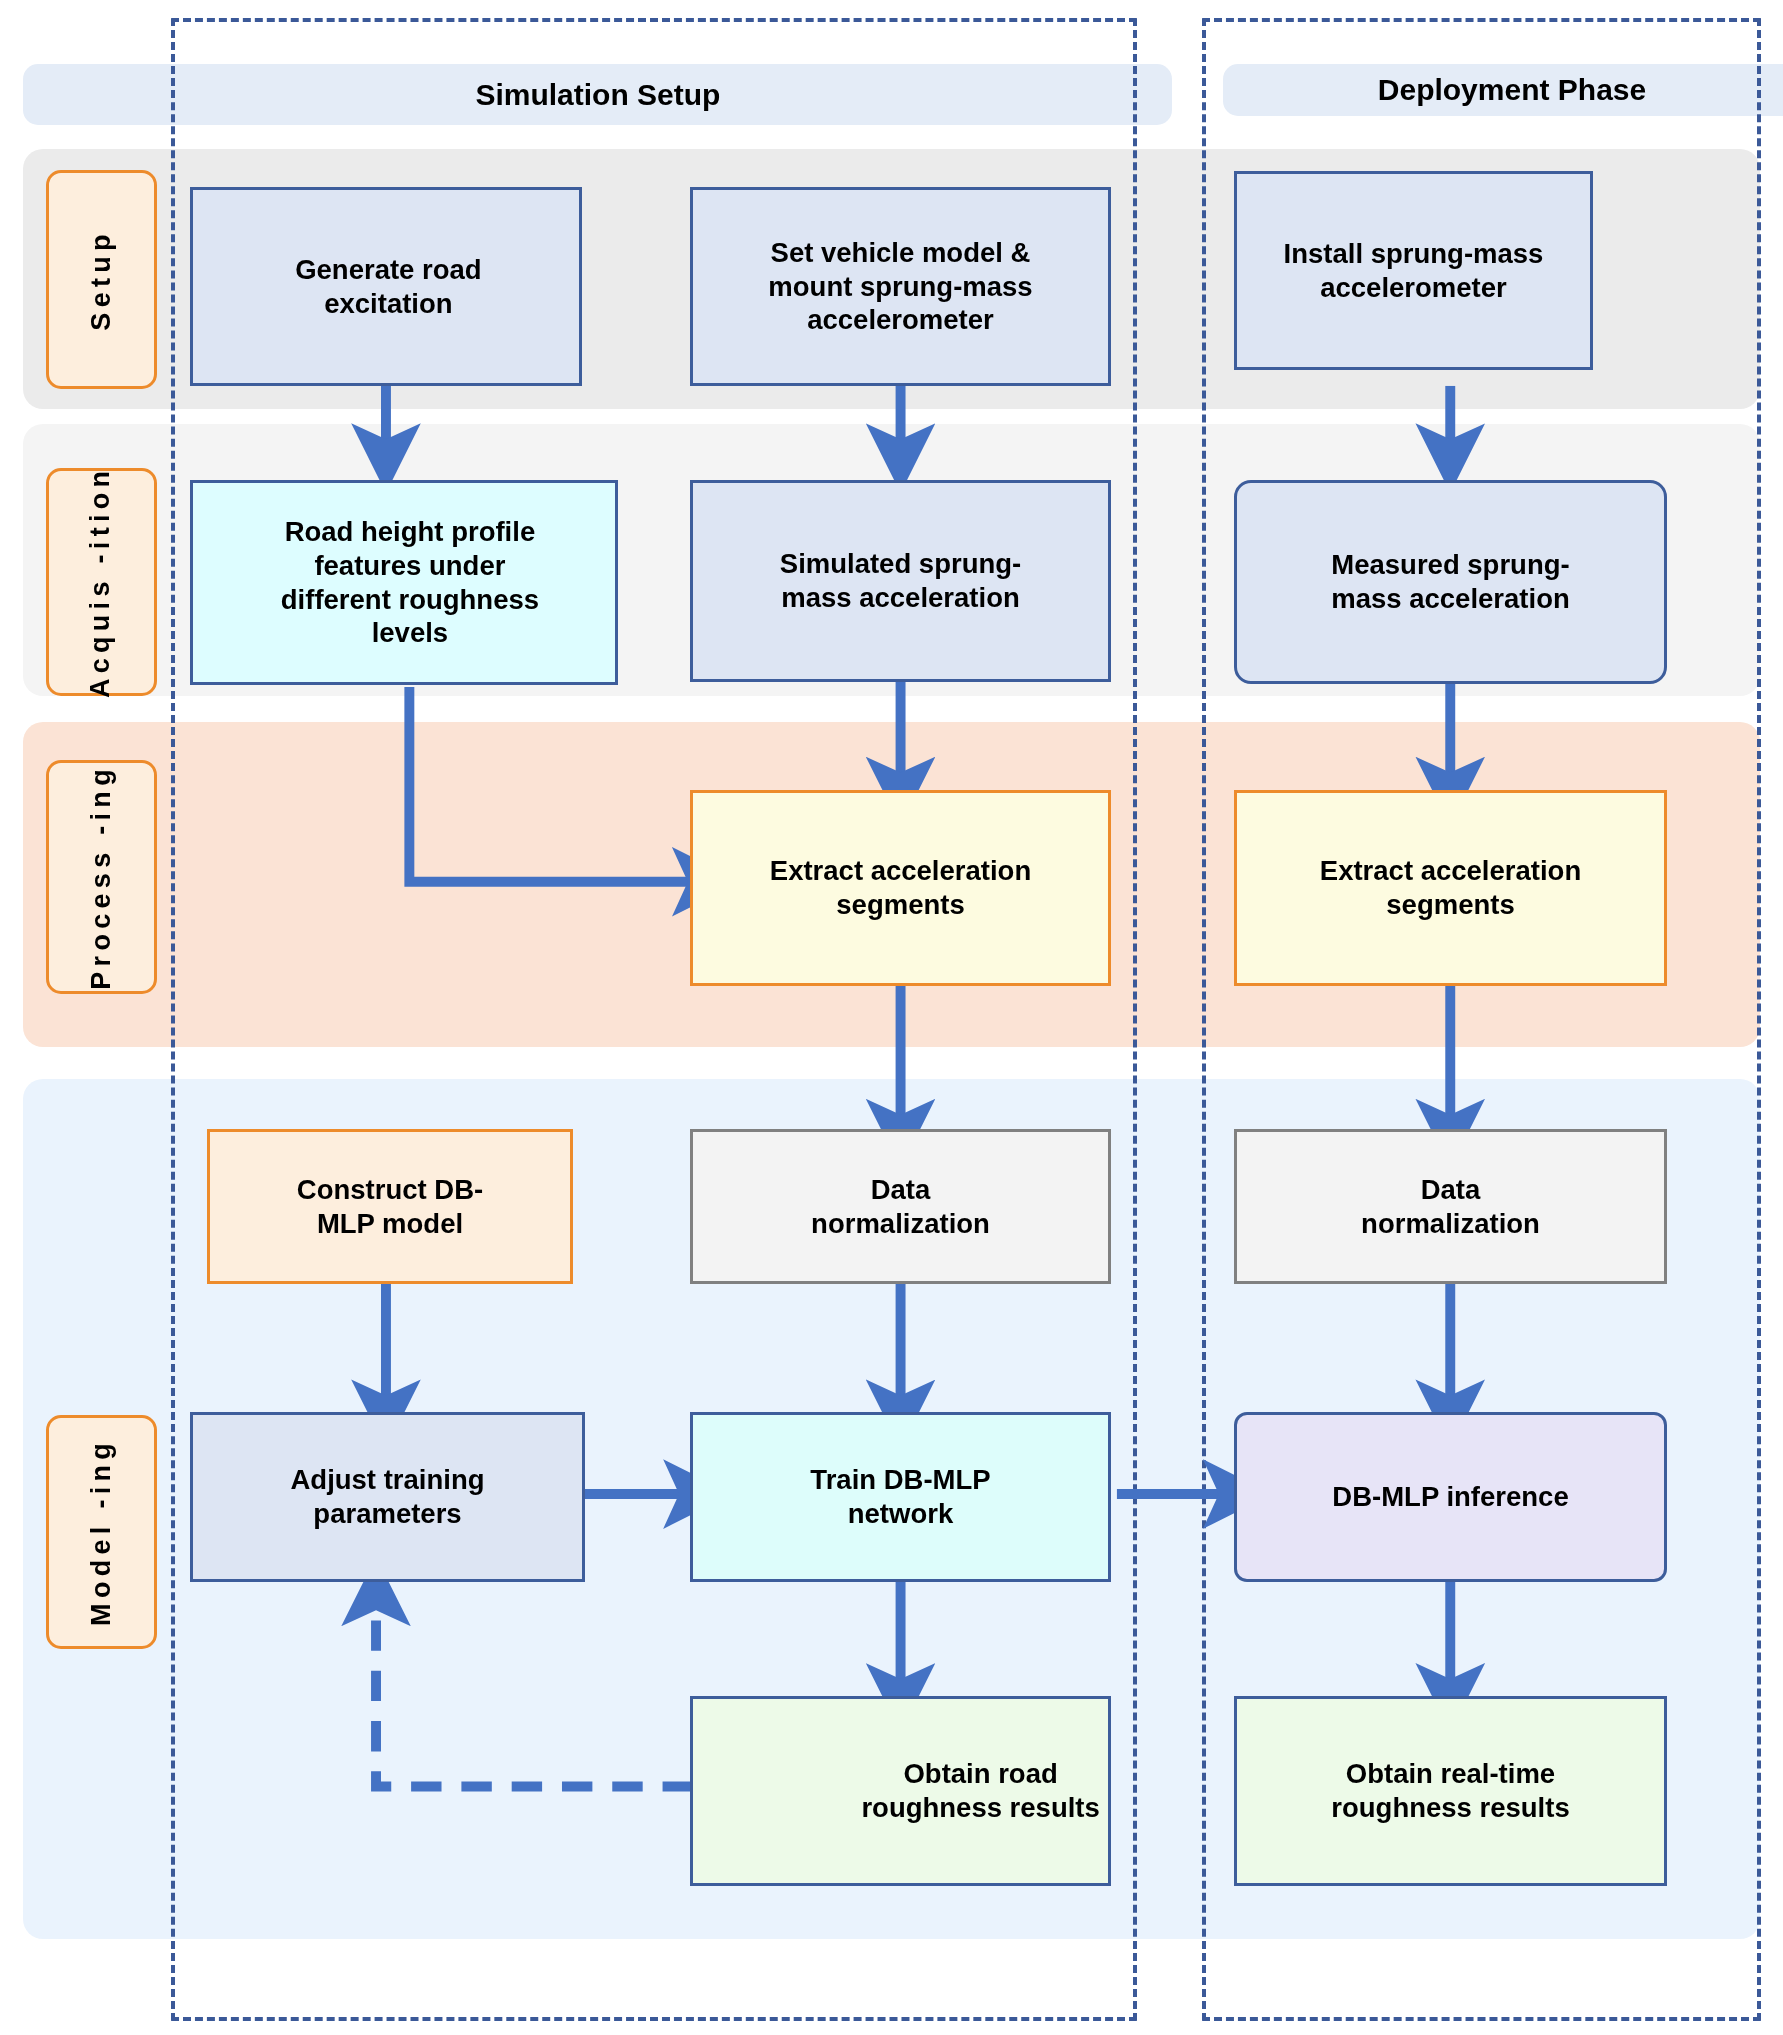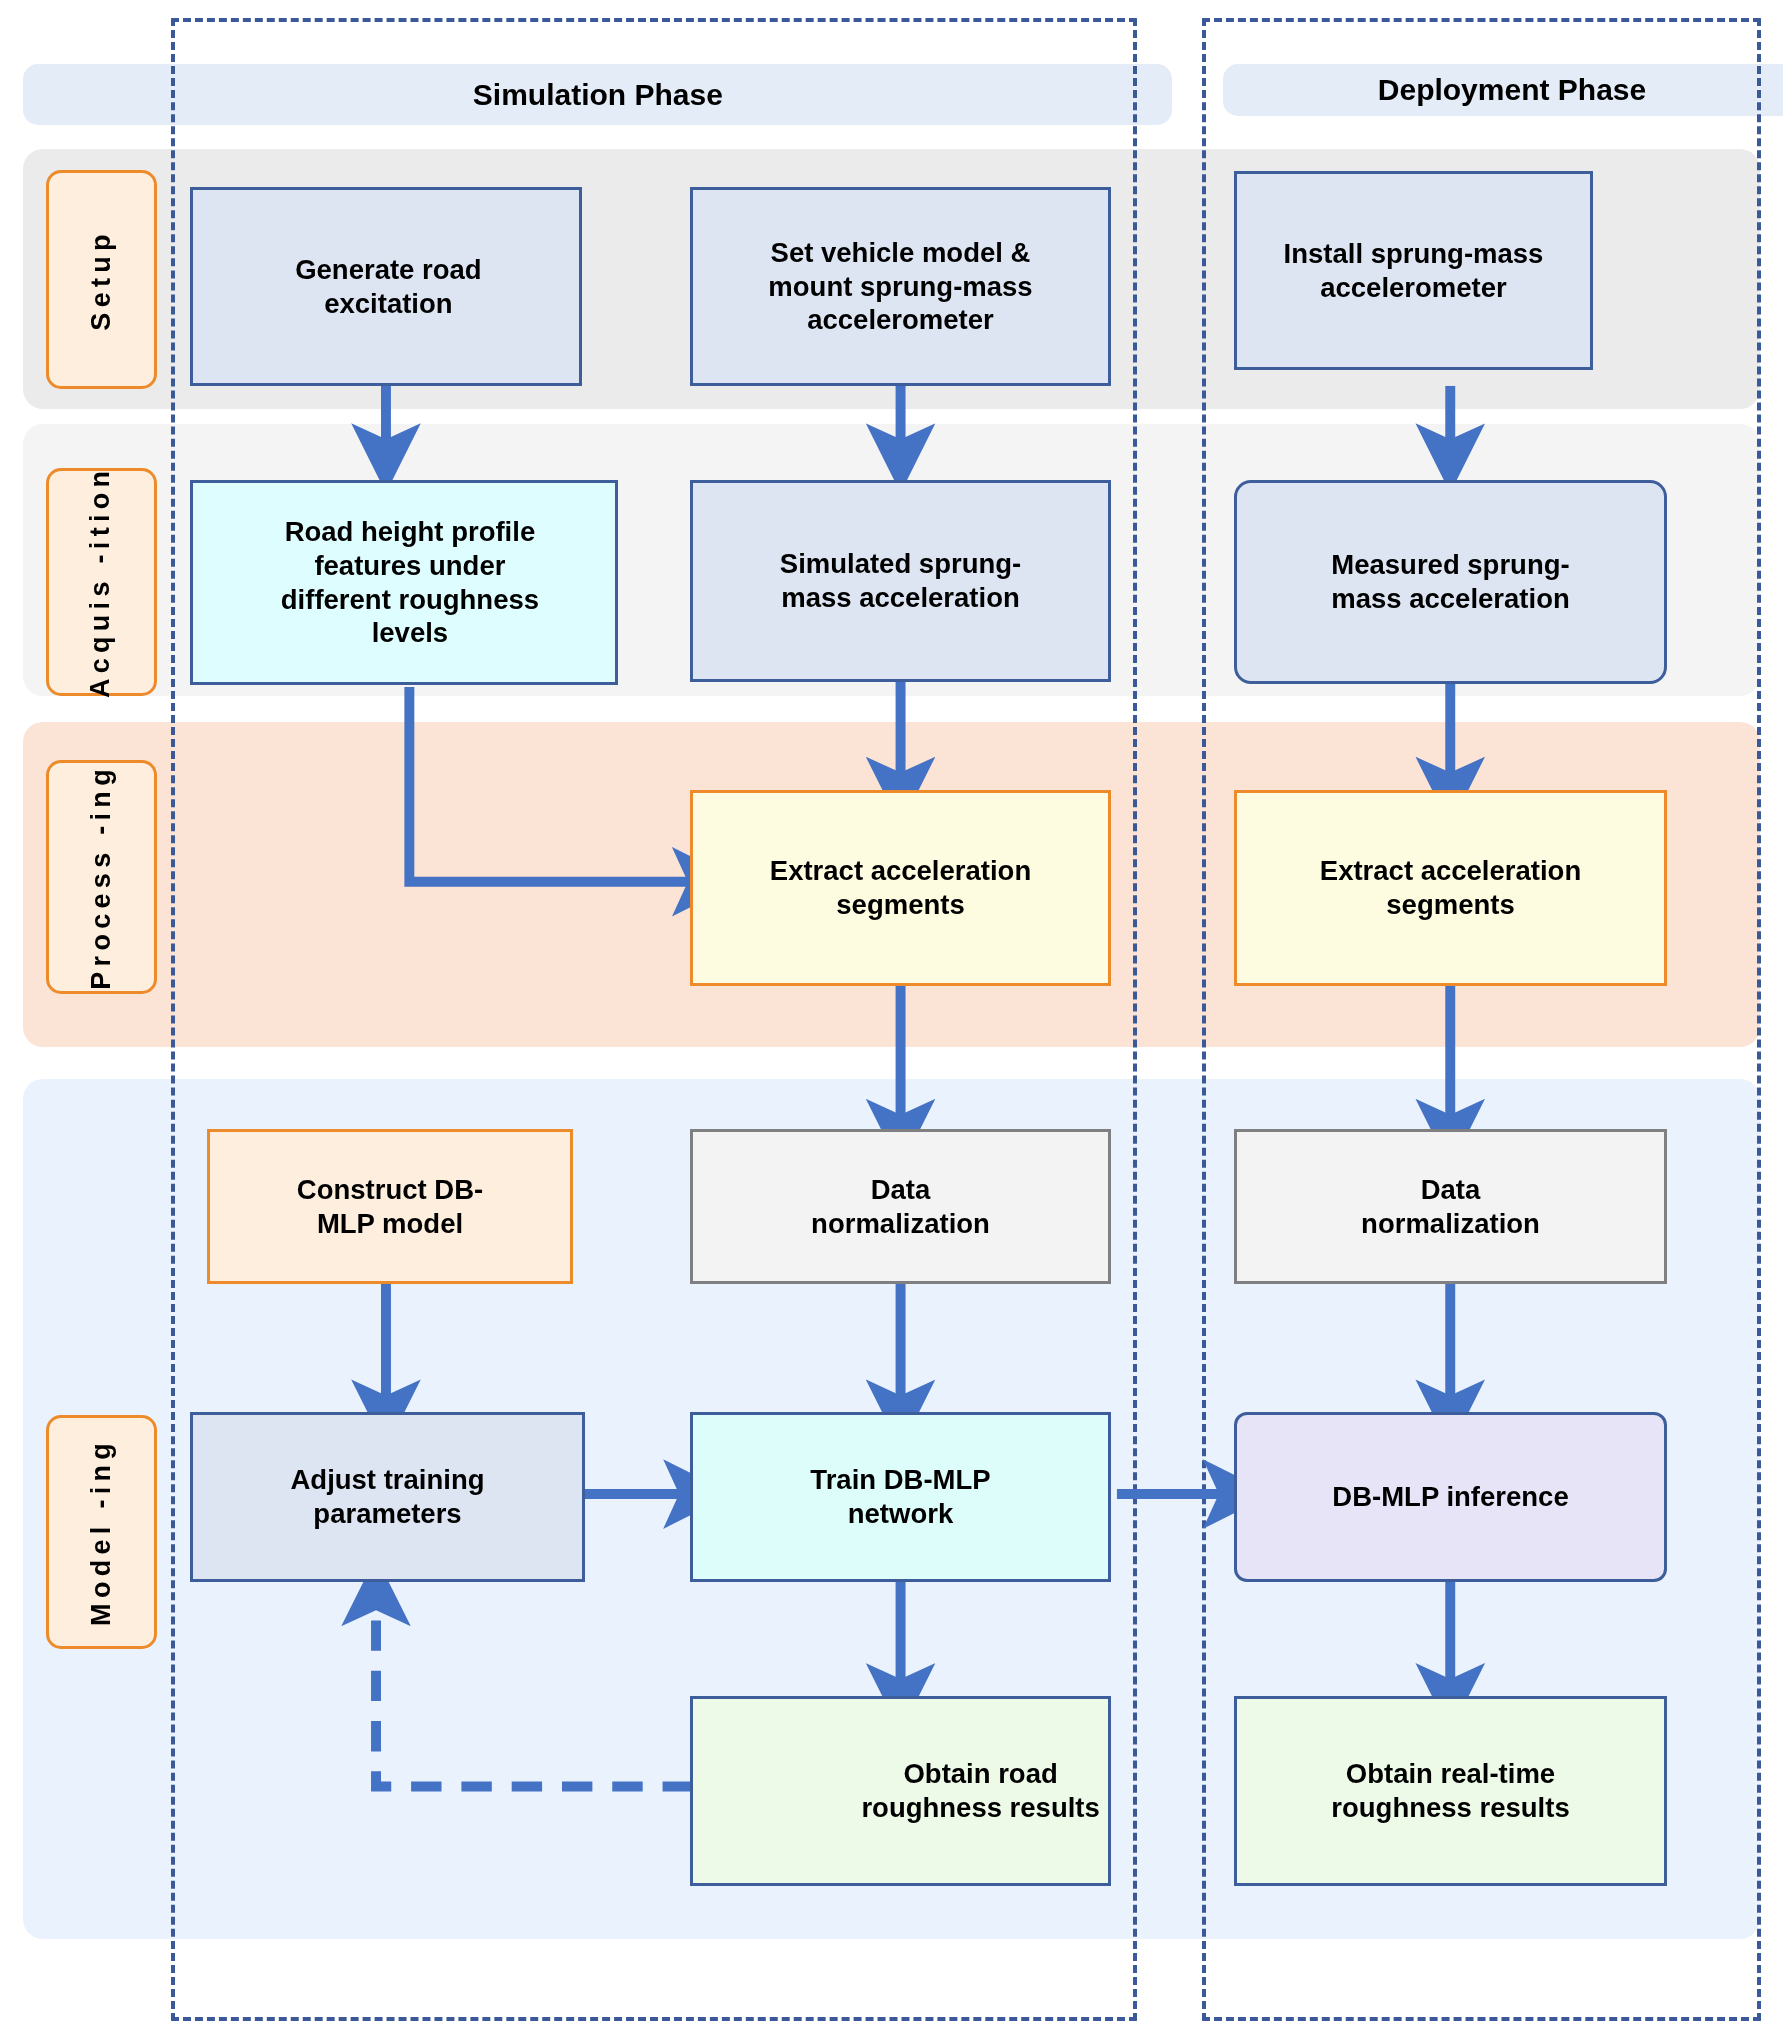--- a/index.html
+++ b/index.html
@@ -59,21 +59,21 @@
 <body>
 
 <div id="canvas">
 
   <div class="row-band" style="left:23.4px;  top:149px;  width:1737px; height:260px; background:#ebebeb;"></div>
   <div class="row-band" style="left:23.4px;  top:424px;  width:1737px; height:272px; background:#f4f4f4;"></div>
   <div class="row-band" style="left:23.4px;  top:722px; width:1737px; height:325px; background:#fbe3d5;"></div>
   <div class="row-band" style="left:23.4px;  top:1079px; width:1737px; height:860px; background:#eaf3fd;"></div>
 
   <div class="phase-header" style="left:23.4px; top:64px; width:1149px; height:61px;">
-    <span>Simulation Phase</span>
+    <span>Simulation Setup</span>
   </div>
   <div class="phase-header" style="left:1183px; top:64px; width:578px; height:52px;margin-left:40px;">
     <span>Deployment Phase</span>
   </div>
 
   <div class="phase-col" style="left:171px; top:17.5px; width:966px; height:2003px;"></div>
   <div class="phase-col" style="left:1202px; top:17.5px; width:559px; height:2003px;"></div>
 
   <div class="stage-pill" style="left:46px; top:170px; width:111px; height:219px;">
     <div class="vtext">

